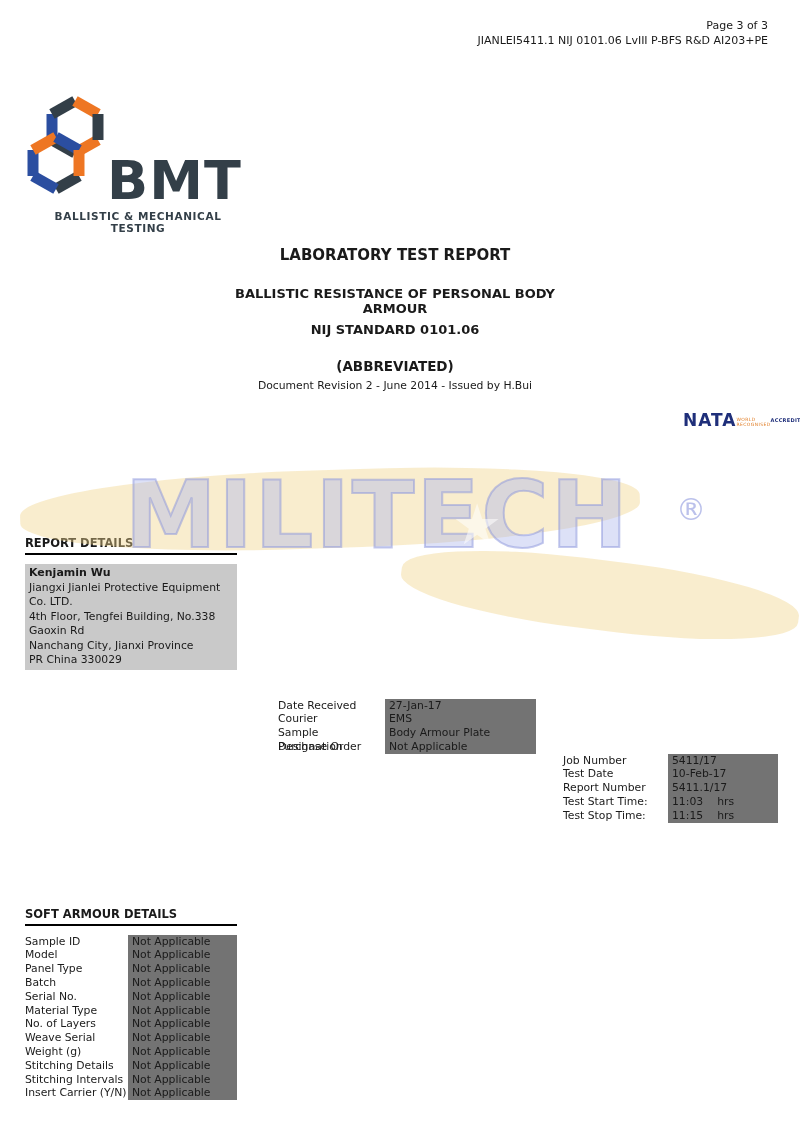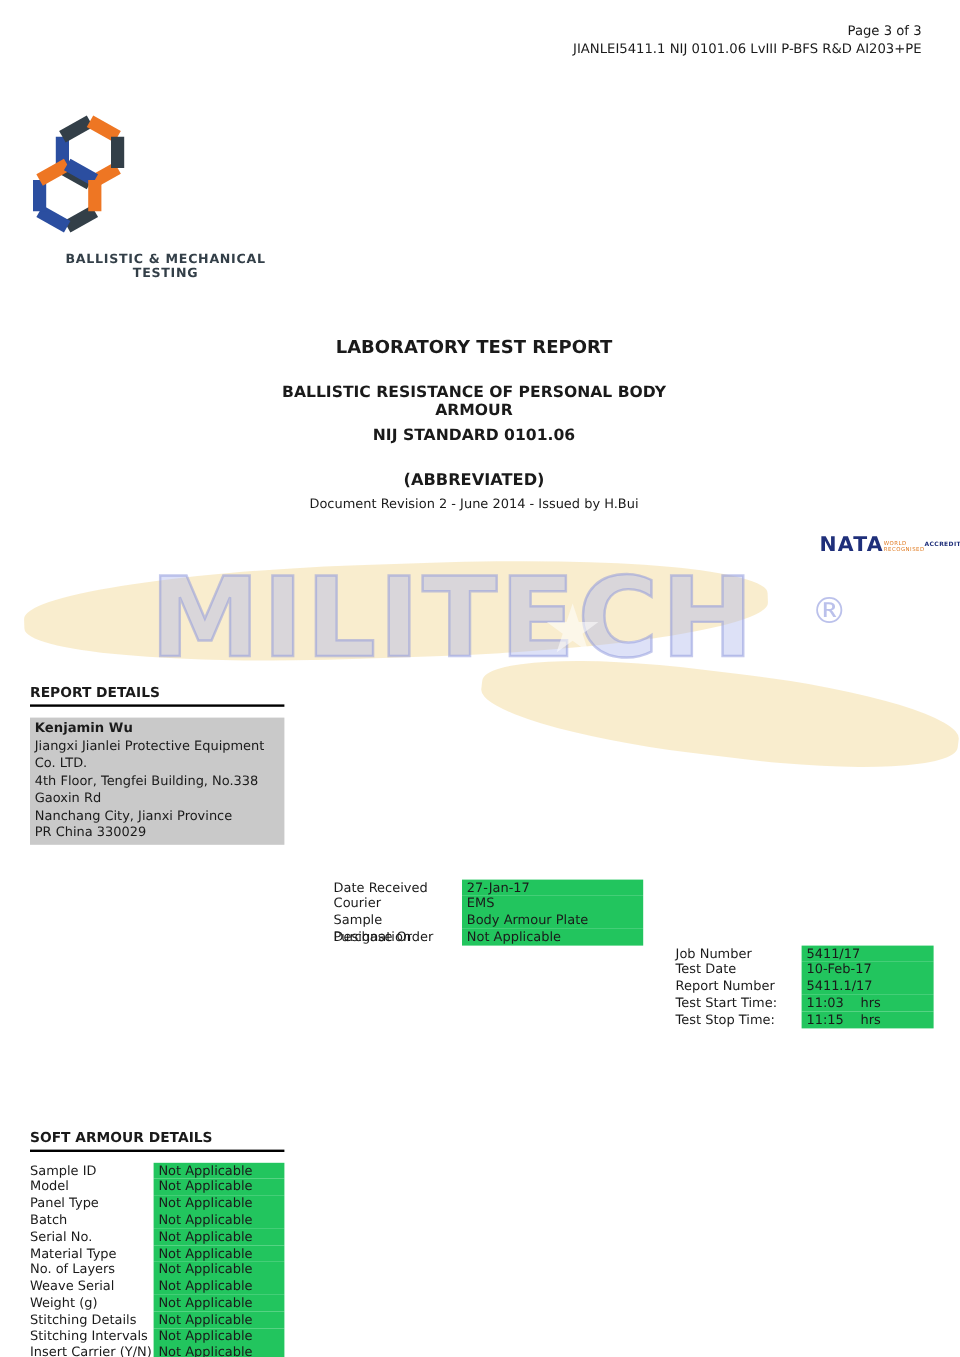--- a/index.html
+++ b/index.html
@@ -3,21 +3,21 @@
 <meta charset="utf-8">
 <style>
   html,body{margin:0;padding:0;background:#fff;}
   .page{position:relative;width:800px;height:1131px;background:#fff;overflow:hidden;
         font-family:"DejaVu Sans","Liberation Sans",sans-serif;color:#1a1a1a;font-size:10.8px;}
   .abs{position:absolute;}
   .b{font-weight:bold;}
   .sec-h{font-weight:bold;font-size:11.5px;border-bottom:2px solid #000;padding-bottom:3px;}
   .kv{display:flex;height:13.8px;line-height:13.8px;}
   .kv .k{flex:none;}
-  .kv .v{background:#22c55e;padding-left:4px;}
+  .kv .v{background:#737373;padding-left:4px;}
   
   .col-l .k{width:103px}.col-l .v{width:105px}
   .col-m .k{width:107px}.col-m .v{width:147px}
   .col-r .k{width:105px}.col-r .v{width:106px}
   .unit{margin-left:14px;}
   
   .nata{display:flex;flex-direction:row;align-items:center;width:64px;}
   .nata-name{color:#1f2f7a;font-weight:bold;font-size:17px;letter-spacing:1px;line-height:17px;}
   .nata-t1{color:#e07b22;font-size:4.5px;letter-spacing:.4px;margin-top:3px;}
   .nata-t2{color:#1f2f7a;font-size:5px;font-weight:bold;letter-spacing:.3px;}
@@ -58,25 +58,26 @@
         <path d="M60 13 L83 26" stroke="#ee7623"></path>
           <path d="M83 26 L83 52" stroke="#333f48"></path>
         <path d="M64 88 L41 101" stroke="#333f48"></path>
           <path d="M41 101 L18 88" stroke="#2b4ea0"></path>
         <path d="M18 88 L18 62" stroke="#2b4ea0"></path>
           <path d="M18 62 L41 49" stroke="#ee7623"></path>
         <path d="M41 49 L64 62" stroke="#2b4ea0"></path>
           <path d="M64 62 L64 88" stroke="#ee7623"></path>
       </g>
     </svg>
+    <div class="abs bmt-text" style="left:92px;top:68px;">BMT</div>
     <div class="abs bmt-tag" style="left:18px;top:122px;text-align:center;">BALLISTIC &amp; MECHANICAL TESTING</div>
   </div>
 
   <div class="abs z" style="left:215px;top:78px;width:360px;text-align:center;">
-    <div class="b" style="font-size:15px;margin-top:34px;">LABORATORY TEST REPORT</div>
+    <div class="b" style="font-size:15px;">LABORATORY TEST REPORT</div>
     <div class="b" style="font-size:13px;margin-top:22px;">BALLISTIC RESISTANCE OF PERSONAL BODY ARMOUR</div>
     <div class="b" style="font-size:13px;margin-top:6px;">NIJ STANDARD 0101.06</div>
     <div class="b" style="font-size:13.5px;margin-top:21px;">(ABBREVIATED)</div>
     <div style="font-size:10.8px;margin-top:5px;">Document Revision 2 - June 2014 - Issued by H.Bui</div>
   </div>
 
   <div class="abs z nata" style="left:683px;top:95px;">
     <svg width="58" height="22" viewBox="0 0 62 24">
       <polygon points="0,24 31,0 62,24 49,24 31,10 13,24" fill="#e07b22"></polygon>
     </svg>

